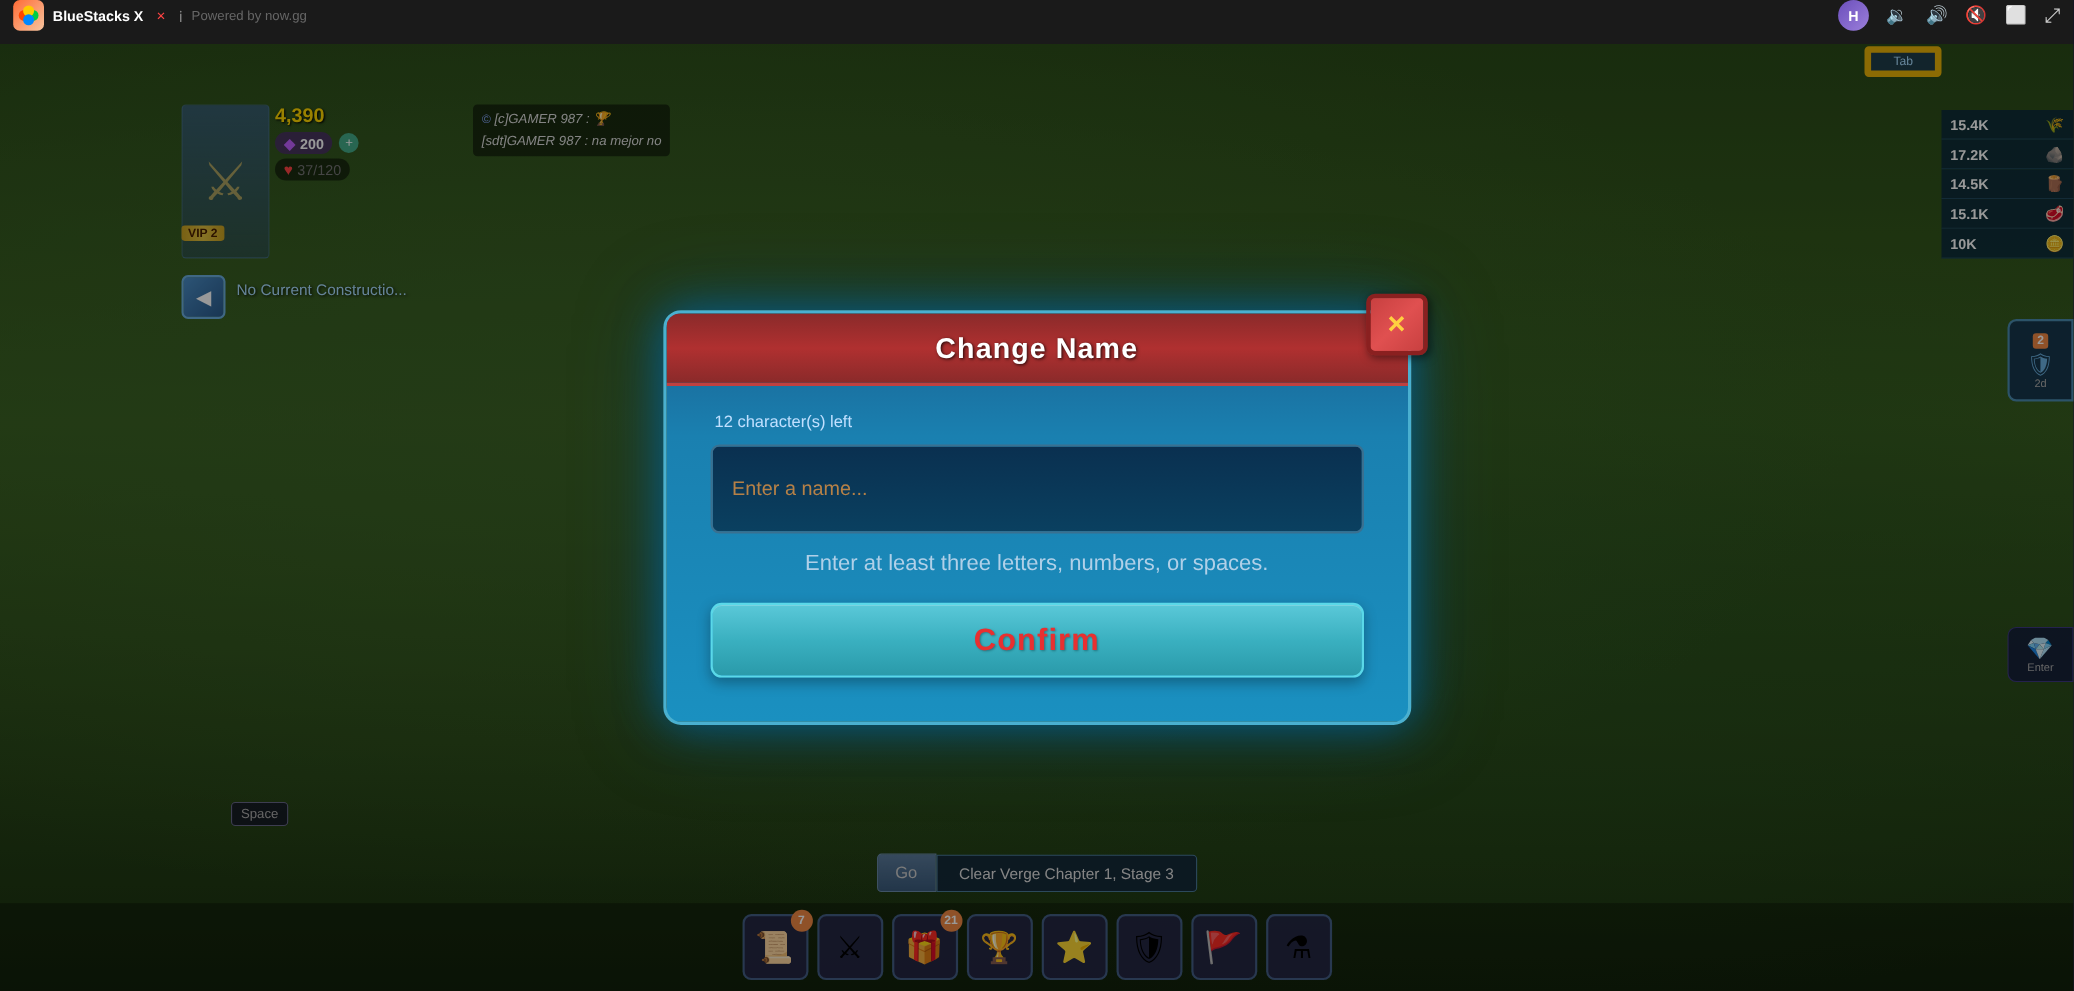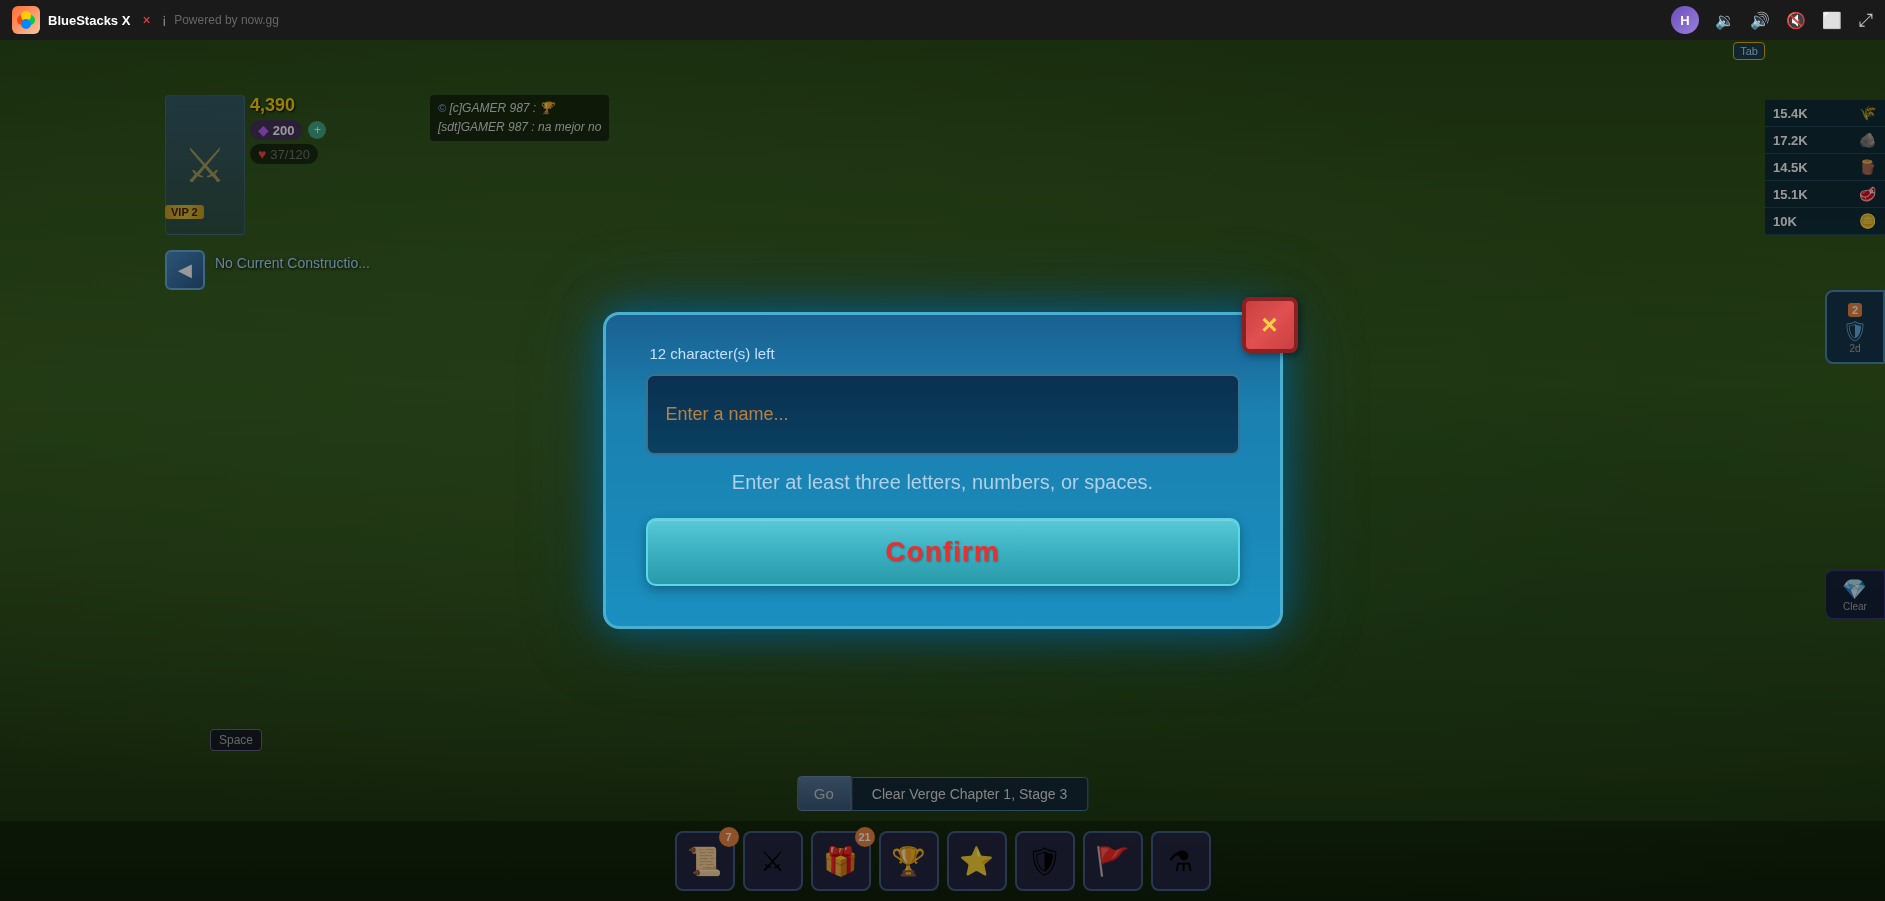--- a/index.html
+++ b/index.html
@@ -14,21 +14,21 @@
 
     
     .bluestacks-bar {
       position: absolute;
       top: 0;
       left: 0;
       right: 0;
       height: 40px;
       background: #1a1a1a;
       display: flex;
-      align-items: center;
+      align-items: flex-start;
       justify-content: space-between;
       padding: 0 12px;
       z-index: 1000;
     }
 
     .bs-left {
       display: flex;
       align-items: center;
       gap: 8px;
     }
@@ -122,23 +122,23 @@
       background: rgba(0,0,0,0.4);
       z-index: 50;
     }
 
     
     .tab-badge {
       position: absolute;
       top: 2px;
       right: 120px;
       background: rgba(30,60,80,0.9);
-      border: 1px solid #eab308;
+      border: 6px solid #eab308;
       border-radius: 4px;
-      padding: 2px 6px;
+      padding: 2px 20px;
       color: #adf;
       font-size: 11px;
       z-index: 10;
     }
 
     
     .left-nav {
       position: absolute;
       left: 165px;
       top: 210px;
@@ -663,21 +663,21 @@
   <div class="tab-badge">Tab</div>
 
   <div class="shield-badge">
     <div class="shield-num">2</div>
     <div class="shield-icon">🛡</div>
     <div class="shield-timer">2d</div>
   </div>
 
   <div class="free-gem">
     <div style="color:#c080ff;font-size:20px;">💎</div>
-    <div class="free-label">Clear</div>
+    <div class="free-label">Enter</div>
   </div>
 
   <div class="space-hint">Space</div>
 
   <div class="go-button-area">
     <div class="go-btn">Go</div>
     <div class="go-text">Clear Verge Chapter 1, Stage 3</div>
   </div>
 
   <div class="bottom-bar">
@@ -708,20 +708,23 @@
       <span style="font-size:28px;">⚗</span>
     </div>
   </div>
 
   <div class="dialog-overlay"></div>
 
   <div class="dialog-backdrop">
     <div class="dialog-container">
       <div class="dialog-box">
         
+        <div class="dialog-header">
+          <span class="dialog-title">Change Name</span>
+        </div>
 
         
         <div class="dialog-close-btn">
           <span class="dialog-close-x">×</span>
         </div>
 
         
         <div class="char-count">12 character(s) left</div>
 
         

